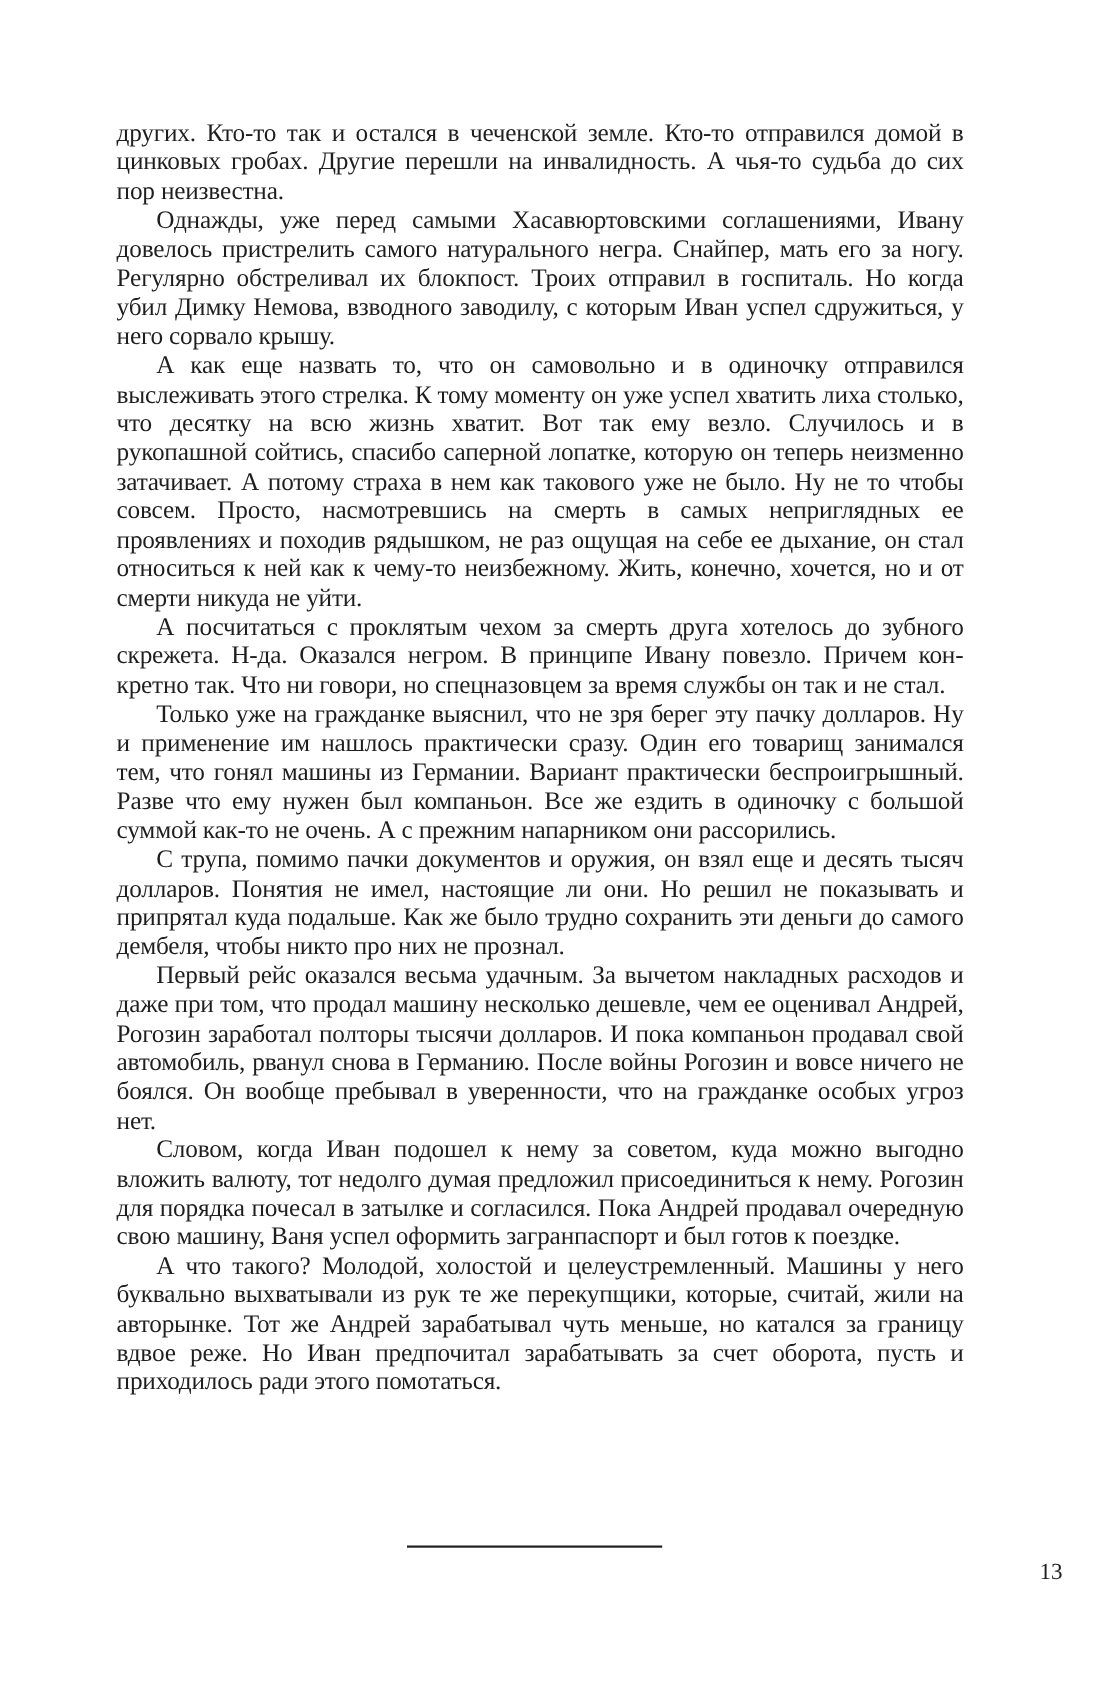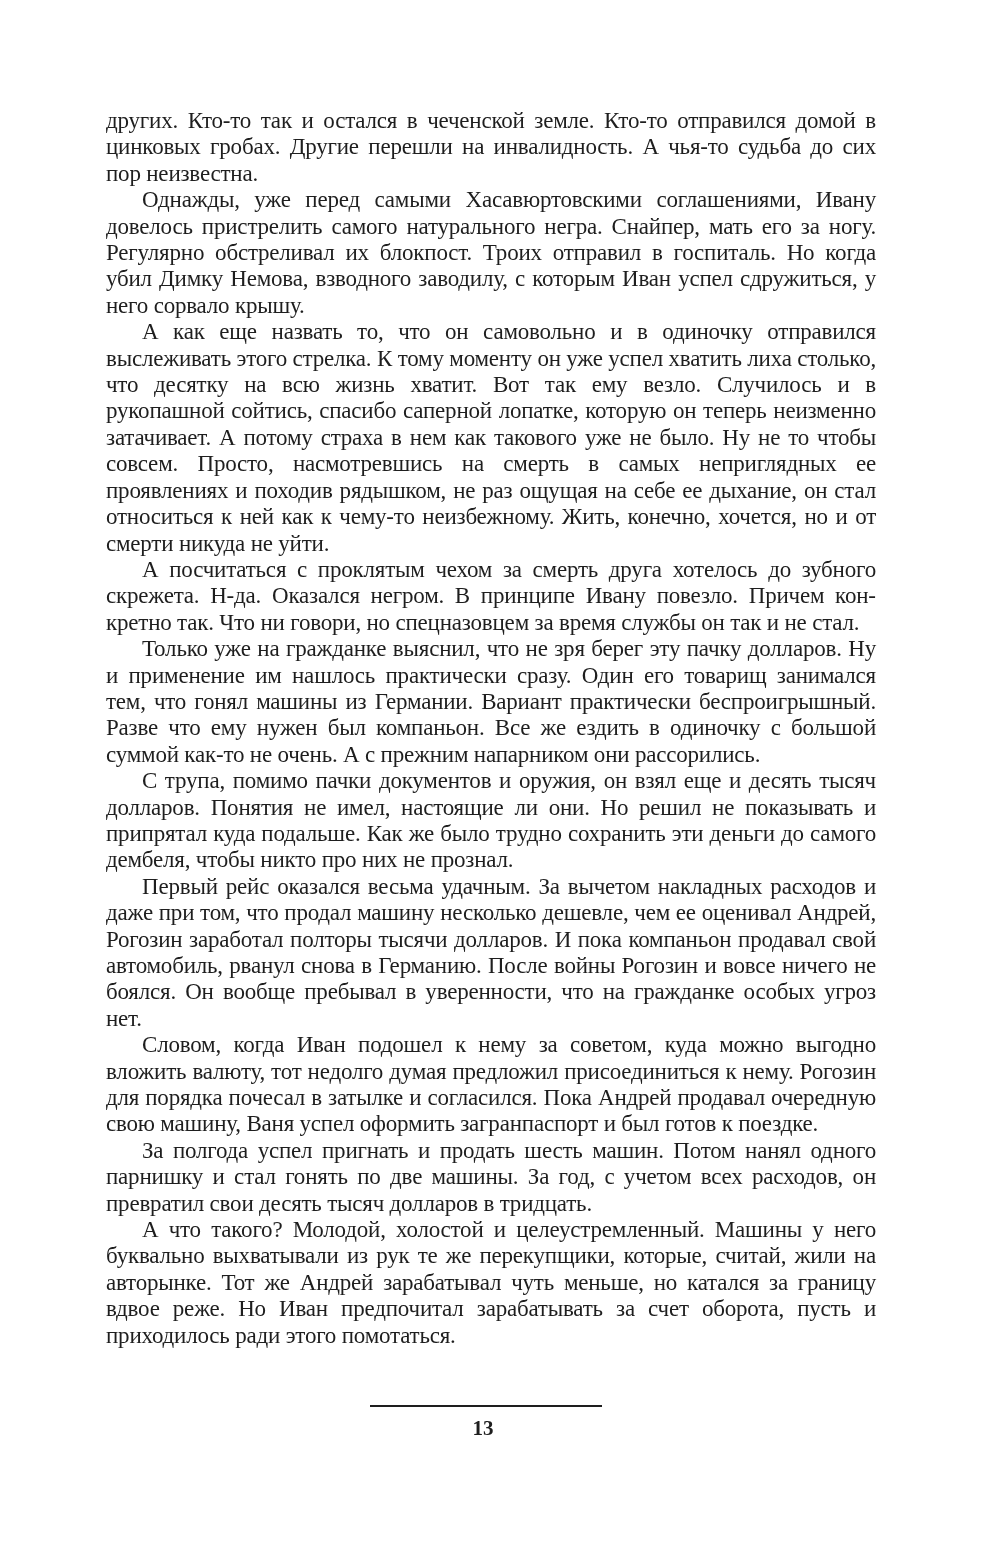--- a/index.html
+++ b/index.html
@@ -10,34 +10,33 @@
     font-size: 23px; line-height: 26.4px; color: #1e1e1e;
     text-align: justify; letter-spacing: -0.2px;
   }
   .page p { margin: 0; text-indent: 36px; hyphens: manual; }
   .page p.first { text-indent: 0; }
   .rule {
     position: absolute; left: 370px; top: 1405px; width: 232px; height: 2px;
     background: #1e1e1e;
   }
   .pagenum {
-    position: absolute; left: 0; width: 966px; top: 1416px; text-align: center;
-    font-family: "Liberation Serif", "DejaVu Serif", serif; font-size: 21px; color: #1e1e1e; font-weight: bold;
+    position: absolute; left: 0; width: 966px; top: 1416px; text-align: right;
+    font-family: "Liberation Serif", "DejaVu Serif", serif; font-size: 21px; color: #1e1e1e;
   }
 </style>
 </head>
 <body>
 
 <div class="page">
   <p class="first">других. Кто-то так и остался в чеченской земле. Кто-то отправился домой в цинковых гробах. Другие перешли на инвалидность. А чья-то судьба до сих пор неизвестна.</p>
   <p>Однажды, уже перед самыми Хасавюртовскими соглашениями, Ивану довелось пристрелить самого натурального негра. Снайпер, мать его за ногу. Регулярно обстреливал их блокпост. Троих отправил в госпиталь. Но когда убил Димку Немова, взводного заводилу, с которым Иван успел сдружиться, у него сорвало крышу.</p>
   <p>А как еще назвать то, что он самовольно и в одиночку отправился выслеживать этого стрелка. К тому моменту он уже успел хватить лиха столько, что десятку на всю жизнь хватит. Вот так ему везло. Случилось и в рукопашной сойтись, спасибо саперной лопатке, которую он теперь неизменно затачивает. А потому страха в нем как такового уже не было. Ну не то чтобы совсем. Просто, насмотревшись на смерть в самых непри­глядных ее проявлениях и походив рядышком, не раз ощущая на себе ее дыхание, он стал относиться к ней как к чему-то неизбежному. Жить, конечно, хочется, но и от смерти никуда не уйти.</p>
   <p>А посчитаться с проклятым чехом за смерть друга хотелось до зубного скрежета. Н-да. Оказался негром. В принципе Ивану повезло. Причем кон­кретно так. Что ни говори, но спецназовцем за время службы он так и не стал.</p>
   <p>Только уже на гражданке выяснил, что не зря берег эту пачку долла­ров. Ну и применение им нашлось практически сразу. Один его товарищ занимался тем, что гонял машины из Германии. Вариант практически беспроигрышный. Разве что ему нужен был компаньон. Все же ездить в одиночку с большой суммой как-то не очень. А с прежним напарником они рассорились.</p>
   <p>С трупа, помимо пачки документов и оружия, он взял еще и десять тысяч долларов. Понятия не имел, настоящие ли они. Но решил не по­казывать и припрятал куда подальше. Как же было трудно сохранить эти деньги до самого дембеля, чтобы никто про них не прознал.</p>
   <p>Первый рейс оказался весьма удачным. За вычетом накладных рас­ходов и даже при том, что продал машину несколько дешевле, чем ее оценивал Андрей, Рогозин заработал полторы тысячи долларов. И пока компаньон продавал свой автомобиль, рванул снова в Германию. После войны Рогозин и вовсе ничего не боялся. Он вообще пребывал в уверен­ности, что на гражданке особых угроз нет.</p>
   <p>Словом, когда Иван подошел к нему за советом, куда можно выгодно вложить валюту, тот недолго думая предложил присоединиться к нему. Рогозин для порядка почесал в затылке и согласился. Пока Андрей про­давал очередную свою машину, Ваня успел оформить загранпаспорт и был готов к поездке.</p>
-  <p>За полгода успел пригнать и продать шесть машин. Потом нанял одно­го парнишку и стал гонять по две машины. За год, с учетом всех расходов, он превратил свои десять тысяч долларов в тридцать.</p>
   <p>А что такого? Молодой, холостой и целеустремленный. Машины у него буквально выхватывали из рук те же перекупщики, которые, считай, жили на авторынке. Тот же Андрей зарабатывал чуть меньше, но катался за границу вдвое реже. Но Иван предпочитал зарабатывать за счет оборота, пусть и приходилось ради этого помотаться.</p>
 </div>
 
 <div class="rule"></div>
 <div class="pagenum">13</div>
 
 </body></html>

